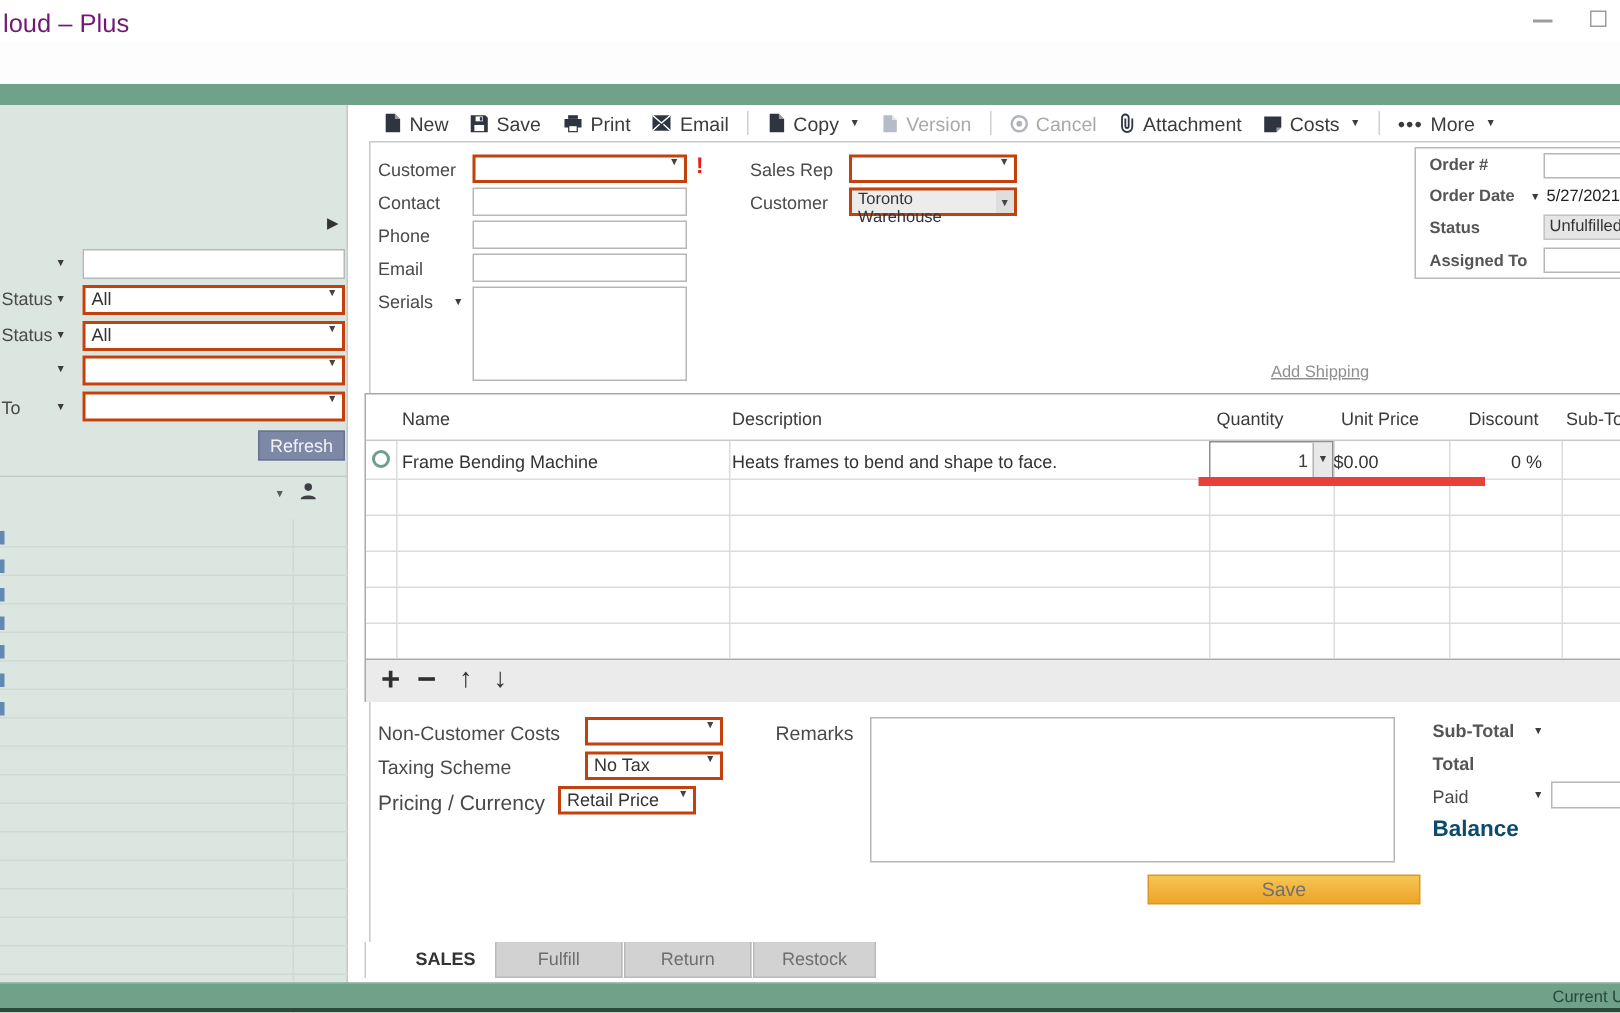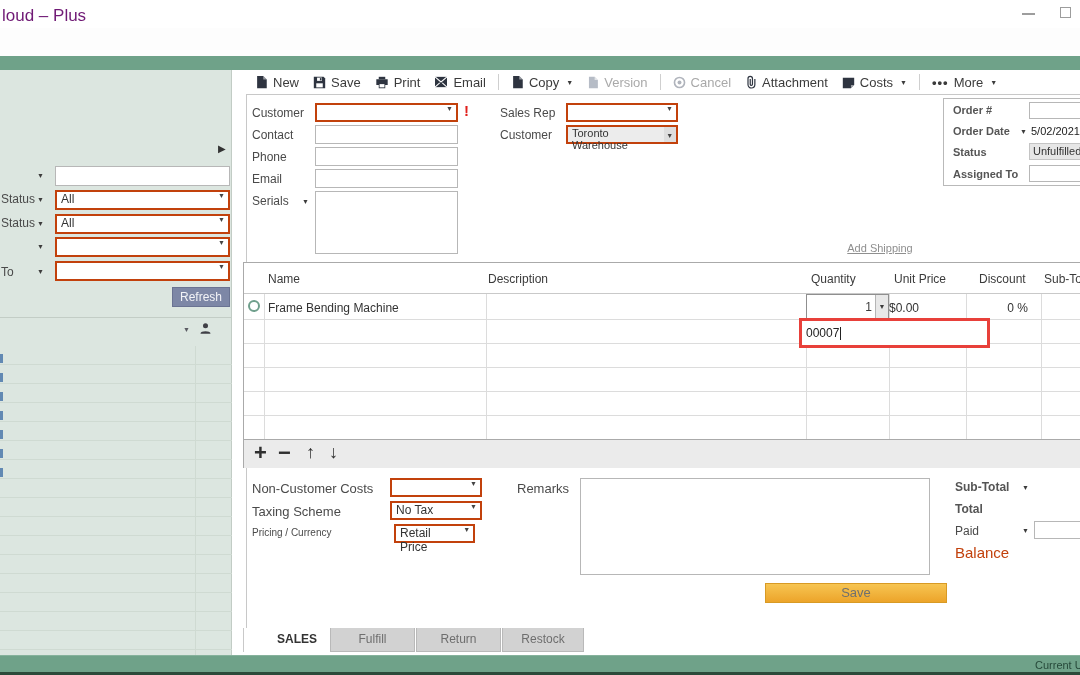--- a/index.html
+++ b/index.html
@@ -291,21 +291,21 @@
   <span style="font-size:11px">Toronto Warehouse</span>
     <span class="sp"></span>
     <span class="car" style="background:#dedede;height:100%;line-height:17px">▼</span>
 </div>
 
 <div class="abs ordbox">
   <div class="abs blbl" style="left:9px;top:5px">Order #</div>
   <input class="abs inp" style="left: 85px; top: 3px; width: 120px; height: 17px;">
   <div class="abs blbl" style="left:9px;top:26px">Order Date</div>
   <div class="abs caret" style="left:76px;top:29px">▼</div>
-  <div class="abs" style="left:87px;top:26px;font-size:11px;color:#222">5/02/2021</div>
+  <div class="abs" style="left:87px;top:26px;font-size:11px;color:#222">5/27/2021</div>
   <div class="abs blbl" style="left:9px;top:47px">Status</div>
   <div class="abs" style="left:85px;top:44px;width:120px;height:17px;background:#e6e6e6;border:1px solid #c4c4c4;font-size:11px;color:#333;line-height:15px;padding-left:3px;white-space:nowrap;overflow:hidden">Unfulfilled,</div>
   <div class="abs blbl" style="left:9px;top:69px">Assigned To</div>
   <input class="abs inp" style="left: 85px; top: 66px; width: 120px; height: 17px;">
 </div>
 
 <div class="abs" style="left:840px;top:242px;width:80px;text-align:center;font-size:11px;color:#8f8f8f;text-decoration:underline">Add Shipping</div>
 
 <div class="abs grid">
   <div class="ghead">
@@ -323,33 +323,30 @@
   <div class="gv" style="left:722px"></div>
   <div class="gv" style="left:797px"></div>
   <div class="gh" style="top:56px"></div>
   <div class="gh" style="top:80px"></div>
   <div class="gh" style="top:104px"></div>
   <div class="gh" style="top:128px"></div>
   <div class="gh" style="top:152px"></div>
 
   <div class="abs" style="left:4px;top:37px;width:12px;height:12px;border:2px solid #6f9f8c;border-radius:50%"></div>
   <div class="rowtxt" style="left:24px">Frame Bending Machine</div>
+  <div class="rowtxt" style="left:244px">Heats frames to bend and shape to face.</div>
   <div class="qtycell">
     <span style="flex:1;text-align:right;font-size:12px;padding-right:3px">1</span>
     <span style="width:13px;height:100%;background:#e8e8e8;border-left:1px solid #b5b5b5;font-size:7px;text-align:center;line-height:23px">▼</span>
   </div>
   <div class="rowtxt" style="left:645px;width:70px;text-align:left">$0.00</div>
   <div class="rowtxt" style="left:722px;width:62px;text-align:right">0 %</div>
 </div>
 
 <div class="abs serials">
-  <div class="vl">
-    <span>00007</span>
-      <span class="cursor"></span>
-  </div>
 </div>
 
 <div class="abs rowtools">
   <div class="rticon" style="left:10px;top:0;font-size:22px">+</div>
   <div class="rticon" style="left:34px;top:0;font-size:22px">−</div>
   <div class="rticon" style="left:62px;top:2px;font-size:18px">↑</div>
   <div class="rticon" style="left:85px;top:2px;font-size:18px">↓</div>
 </div>
 
 <div class="abs lbl" style="left:252px;top:481px;font-size:13px">Non-Customer Costs</div>
@@ -358,37 +355,37 @@
     <span class="car">▼</span>
 </div>
 
 <div class="abs lbl" style="left:252px;top:504px;font-size:13px">Taxing Scheme</div>
 <div class="abs dd" style="left:390px;top:501px;width:92px;height:19px">
   <span>No Tax</span>
     <span class="sp"></span>
     <span class="car">▼</span>
 </div>
 
-<div class="abs lbl" style="left:252px;top:527px;font-size:10px">Pricing / Currency</div>
-<div class="abs dd" style="left:394px;top:524px;width:81px;height:19px">
+<div class="abs lbl" style="left:252px;top:527px;font-size:14px">Pricing / Currency</div>
+<div class="abs dd" style="left:372px;top:524px;width:92px;height:19px">
   <span>Retail Price</span>
     <span class="sp"></span>
     <span class="car">▼</span>
 </div>
 
 <div class="abs lbl" style="left:517px;top:481px;font-size:13px">Remarks</div>
 <textarea class="abs inp" style="left: 580px; top: 478px; width: 350px; height: 97px; resize: none;"></textarea>
 
 <div class="abs blbl" style="left:955px;top:480px;font-size:12px">Sub-Total</div>
 <div class="abs caret" style="left:1022px;top:484px">▼</div>
 <div class="abs blbl" style="left:955px;top:502px;font-size:12px">Total</div>
 <div class="abs blbl" style="left:955px;top:524px;font-size:12px;font-weight:normal;color:#4a4a4a">Paid</div>
 <div class="abs caret" style="left:1022px;top:527px">▼</div>
 <input class="abs inp" style="left: 1034px; top: 521px; width: 60px; height: 18px;">
-<div class="abs" style="left:955px;top:544px;font-size:15px;font-weight:normal;color:#c2410c">Balance</div>
+<div class="abs" style="left:955px;top:544px;font-size:15px;font-weight:bold;color:#0c4a6e">Balance</div>
 
 <div class="abs savebtn">Save</div>
 
 <div class="abs btab btab-active" style="left:243px;width:108px">SALES</div>
 <div class="abs btab btab-gray" style="left:330px;width:85px">Fulfill</div>
 <div class="abs btab btab-gray" style="left:416px;width:85px">Return</div>
 <div class="abs btab btab-gray" style="left:502px;width:82px">Restock</div>
 
 <div class="abs statusbar">
   <div class="abs" style="left:1035px;top:3px;font-size:11px;color:#26493a;white-space:nowrap">Current User</div>

